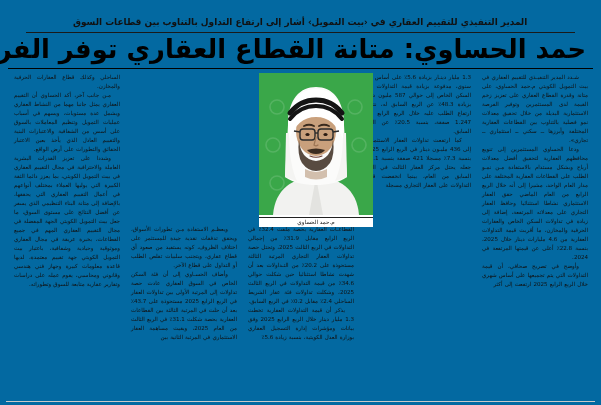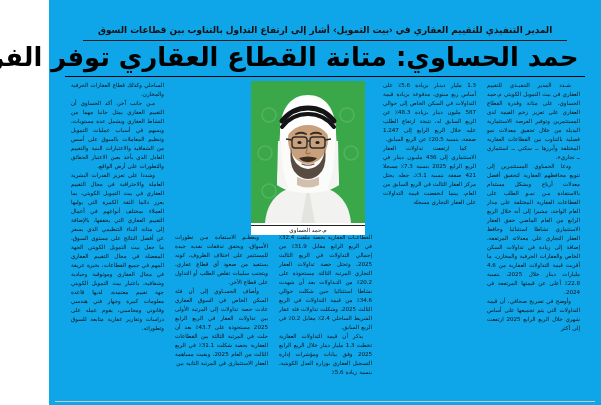--- a/index.html
+++ b/index.html
@@ -11,25 +11,25 @@
     width: 601px;
     height: 405px;
     overflow: hidden;
     font-family: "DejaVu Sans", "Liberation Sans", sans-serif;
     color: #000000;
     direction: rtl;
   }
 
   #page {
     position: relative;
-    width: 552px;
+    width: 601px;
     height: 405px;
-    background: #0ea5e9;
+    background: #0369a1;
     box-sizing: border-box;
-    padding: 12px;
+    padding: 4px;
   }
 
   
   .kicker-wrap {
     padding: 6px 10px 0 10px;
     text-align: center;
   }
   .kicker {
     display: inline-block;
     font-size: 9.2px;

